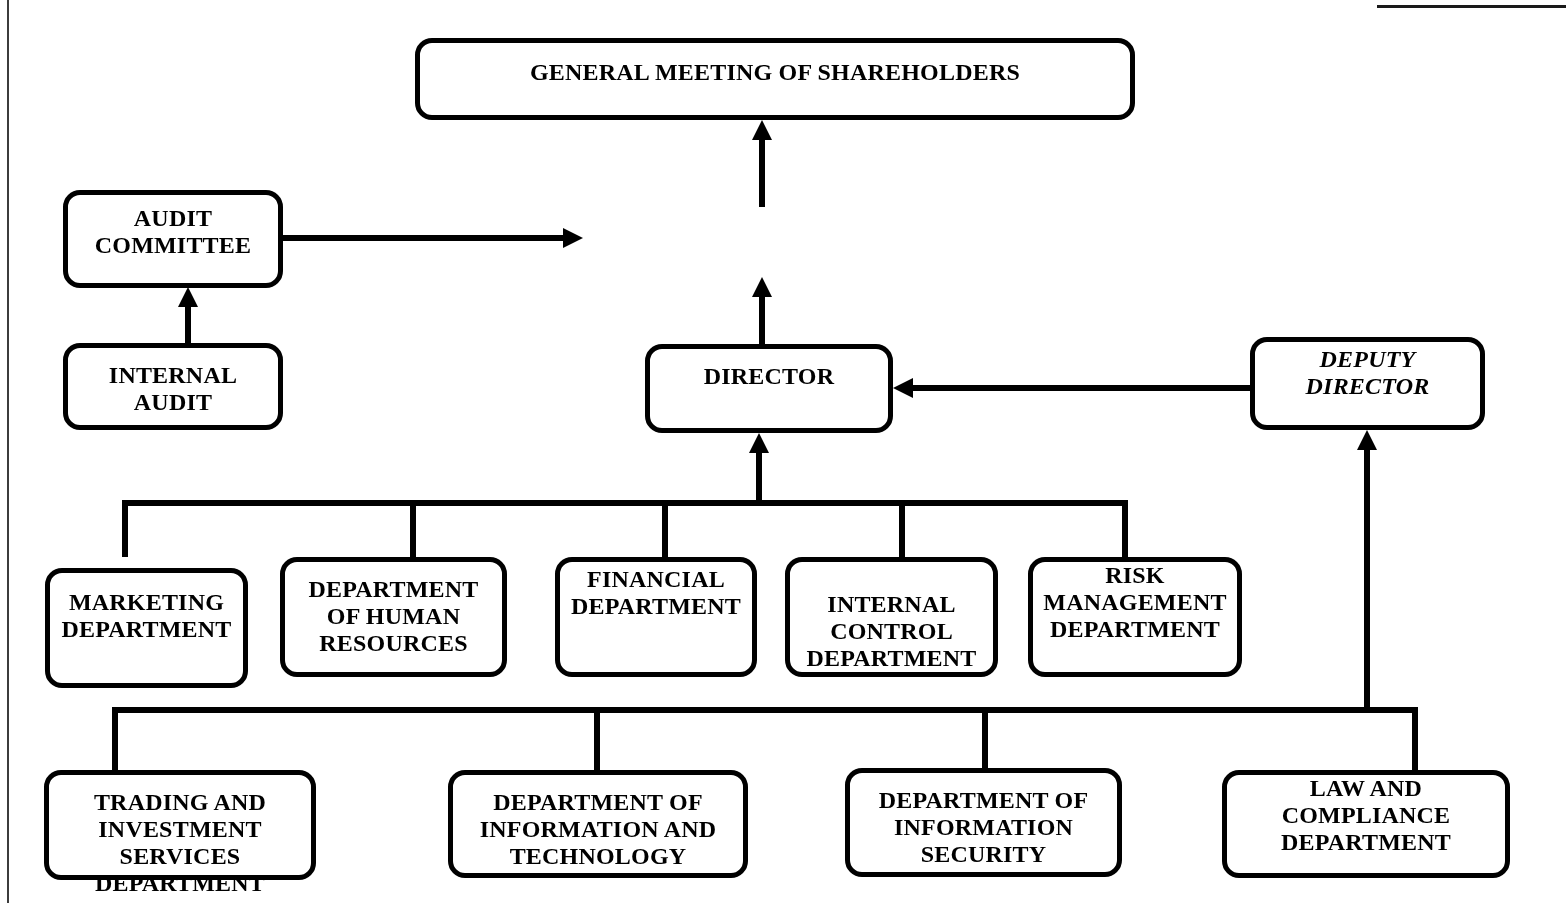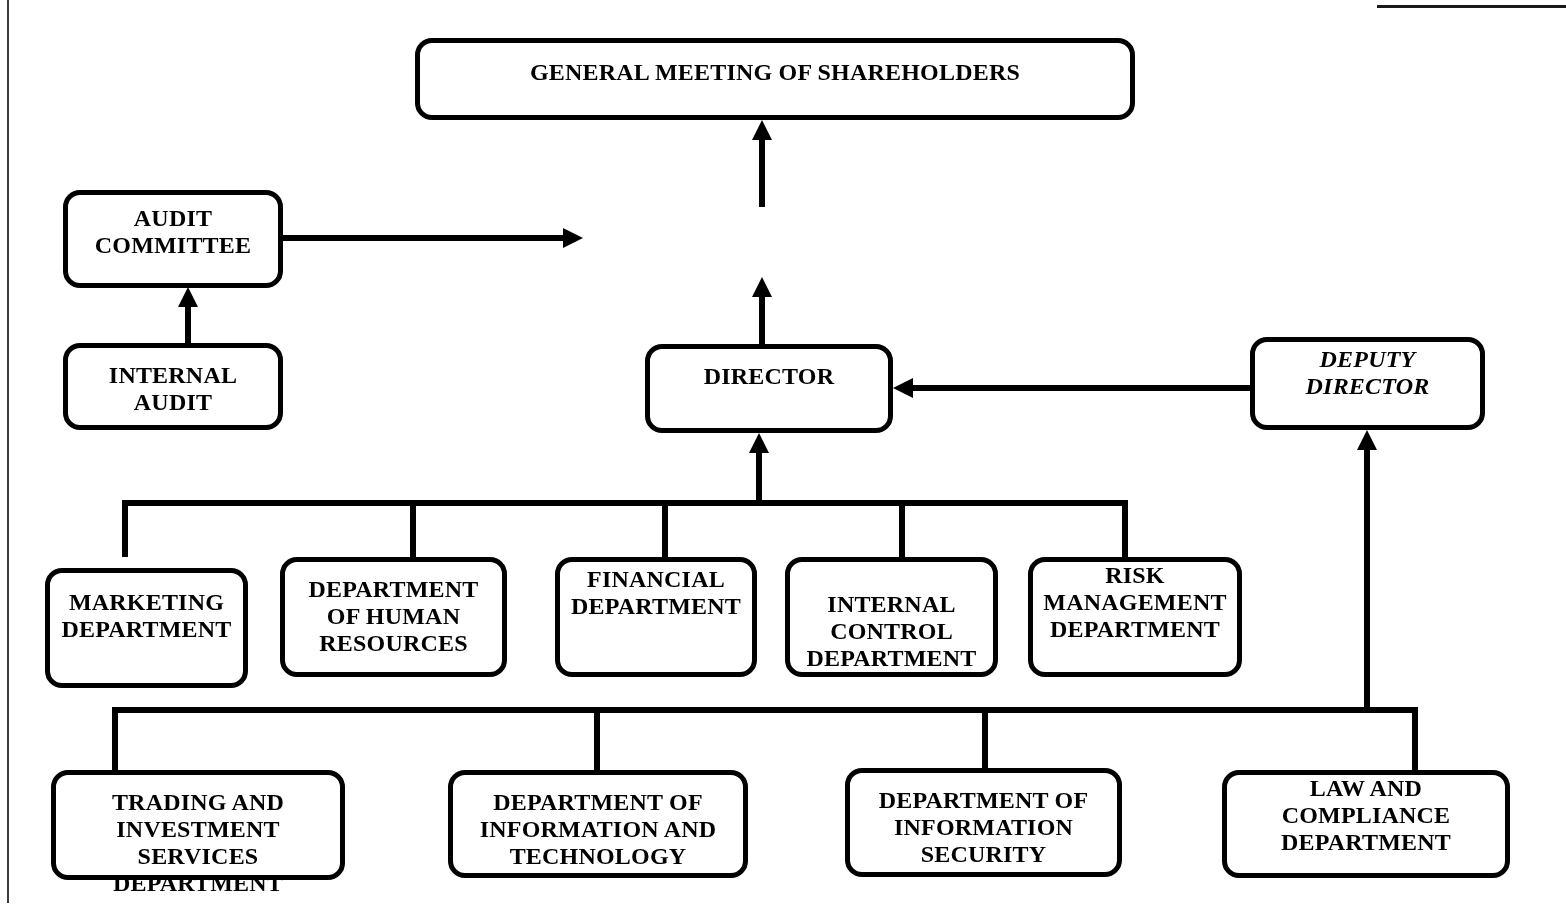--- a/index.html
+++ b/index.html
@@ -29,21 +29,21 @@
   .n-audit{left:63px;top:190px;width:220px;height:98px;padding-top:10px;}
   .n-sup  {left:583px;top:207px;width:387px;height:70px;padding-top:14px;}
   .n-ia   {left:63px;top:343px;width:220px;height:87px;padding-top:14px;}
   .n-dir  {left:645px;top:344px;width:248px;height:89px;padding-top:14px;}
   .n-dep  {left:1250px;top:337px;width:235px;height:93px;padding-top:4px;font-style:italic;}
   .n-mkt  {left:45px;top:557px;width:203px;height:120px;padding-top:16px;margin-top:11px;}
   .n-hr   {left:280px;top:557px;width:227px;height:120px;padding-top:14px;}
   .n-fin  {left:555px;top:557px;width:202px;height:120px;padding-top:4px;}
   .n-ic   {left:785px;top:557px;width:213px;height:120px;padding-top:29px;}
   .n-risk {left:1028px;top:557px;width:214px;height:120px;padding-top:0;}
-  .n-trd  {left:51px;top:770px;width:294px;height:110px;padding-top:14px;}
+  .n-trd  {left:44px;top:770px;width:272px;height:110px;padding-top:14px;}
   .n-dit  {left:448px;top:770px;width:300px;height:108px;padding-top:14px;}
   .n-dis  {left:845px;top:768px;width:277px;height:109px;padding-top:14px;}
   .n-law  {left:1222px;top:770px;width:288px;height:108px;padding-top:0;}
 
   
   .ln{position:absolute;background:#000000;}
   .c-sup-gm-line   {left:759px;top:138px;width:6px;height:69px;}
   .c-audit-sup-line{left:283px;top:235px;width:282px;height:6px;}
   .c-ia-audit-line {left:185px;top:305px;width:6px;height:38px;}
   .c-dir-sup-line  {left:759px;top:295px;width:6px;height:49px;}

